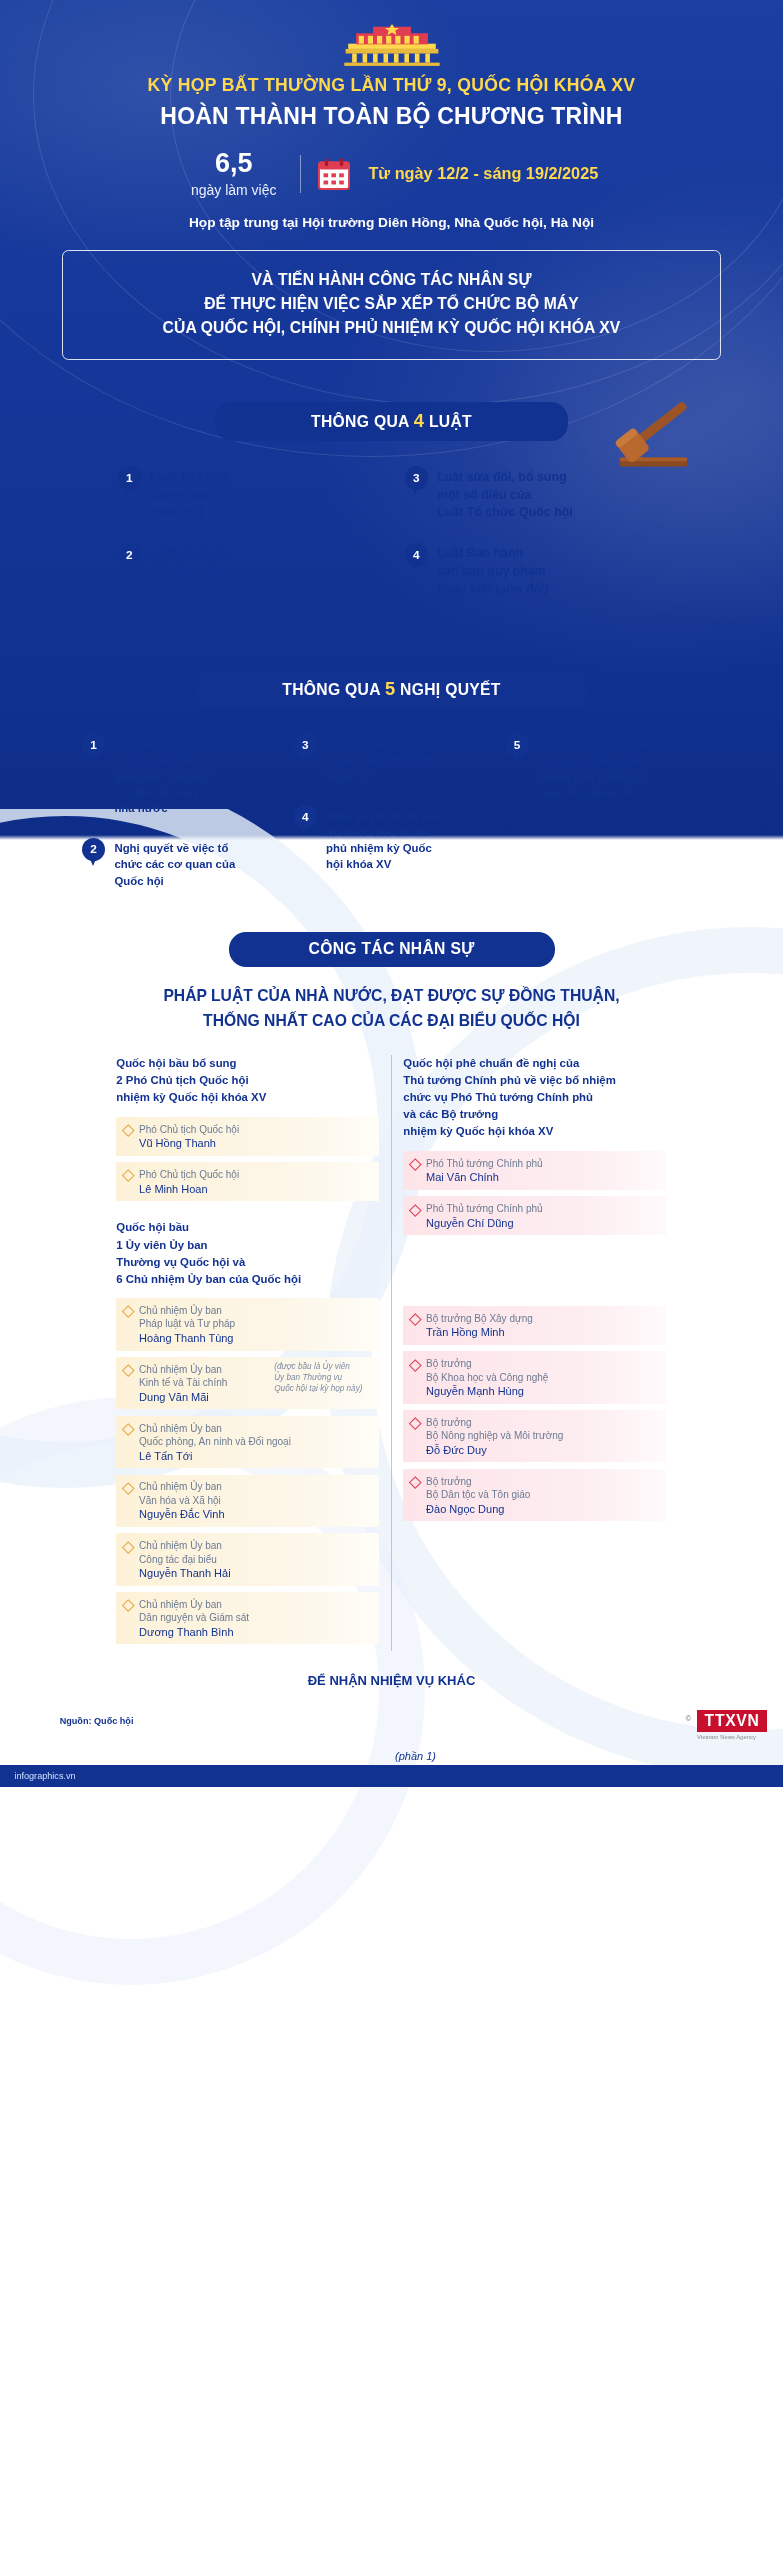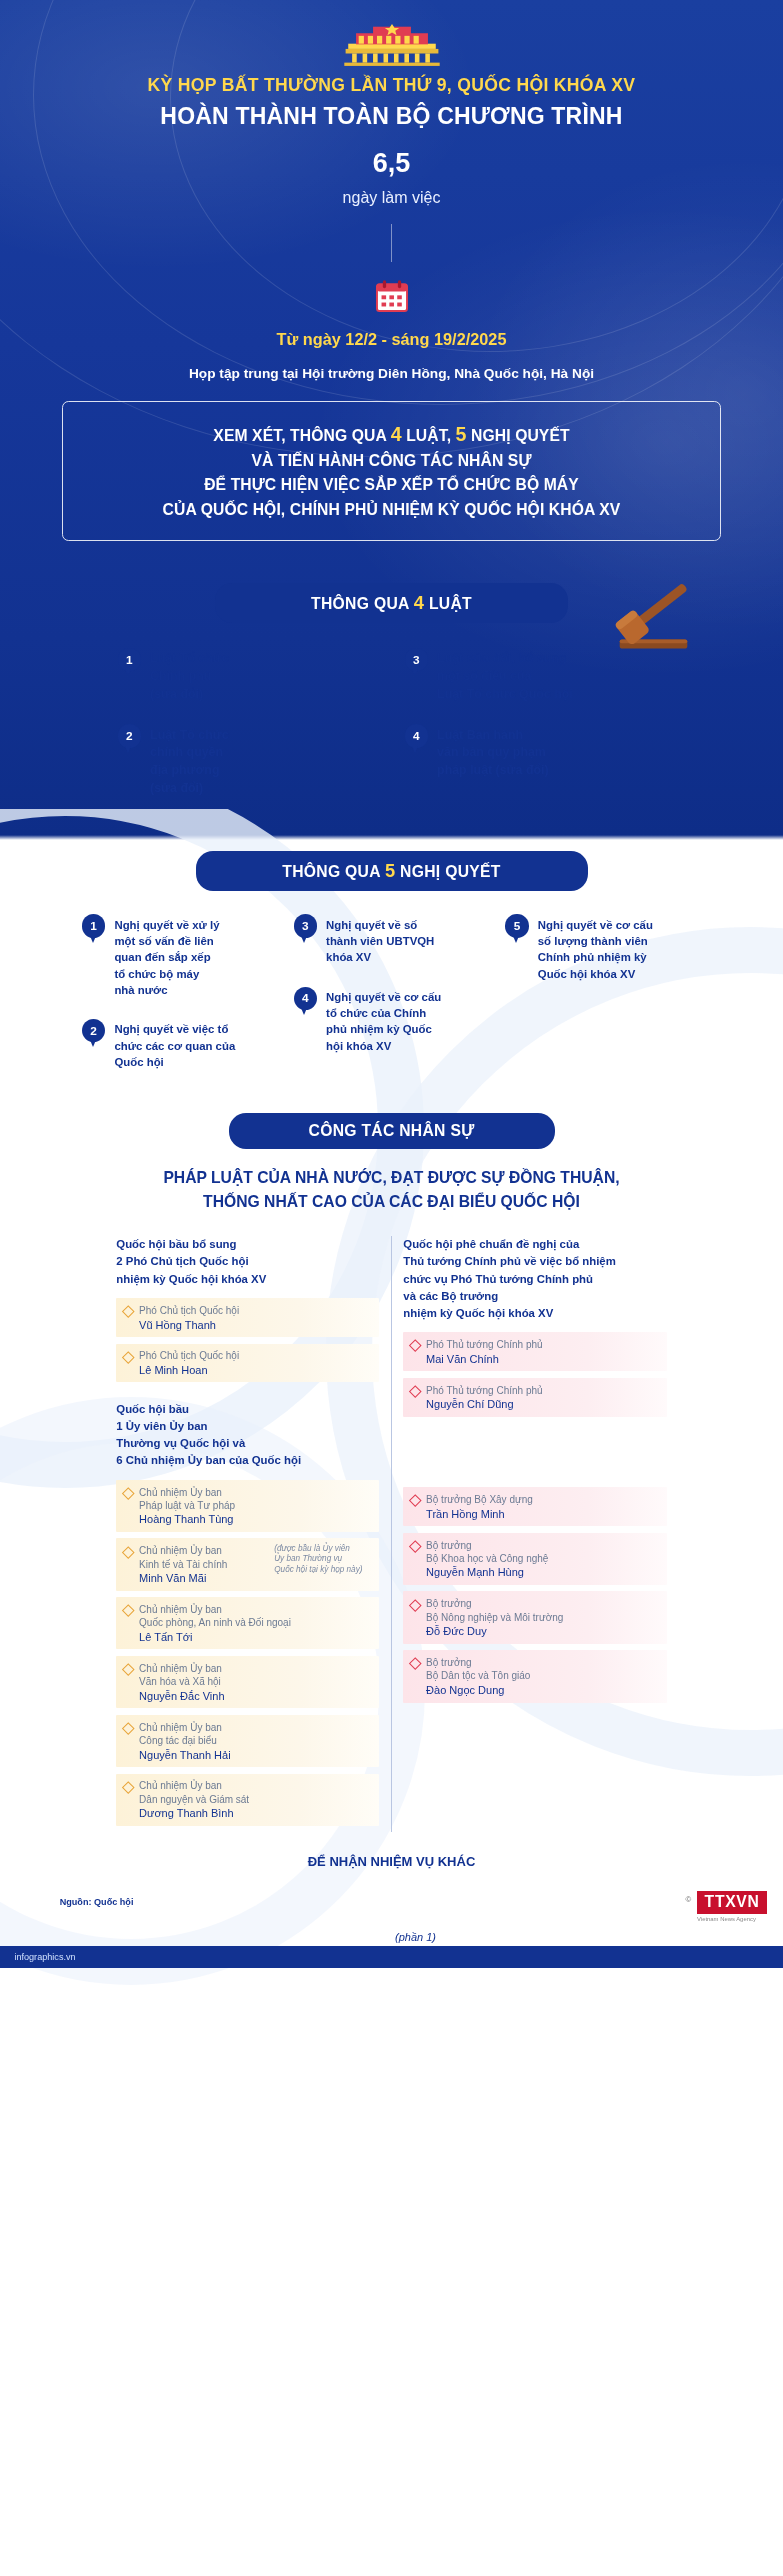--- a/index.html
+++ b/index.html
@@ -53,25 +53,25 @@
   .emblem svg { display:block; }
   .title1 {
     text-align:center; color:#ffd84d; font-weight:bold;
     font-size:17.6px; letter-spacing:0.3px; margin-top:9.1px;
   }
   .title2 {
     text-align:center; color:#ffffff; font-weight:bold;
     font-size:23px; letter-spacing:0.2px; margin-top:7.8px;
   }
   .daysrow {
-    margin:19.6px auto 0; width:607px; display:flex; align-items:center; justify-content:center; gap:17px;flex-direction:column;
+    margin:19.6px auto 0; width:607px; display:flex; align-items:center; justify-content:center; gap:17px;
   }
   .daysbox { text-align:center; color:#ffffff; min-width:98px; }
   .daysbox .num { font-size:27px; font-weight:bold; color:#ffffff; line-height:1; }
-  .daysbox .lbl { font-size:16px; margin-top:12px; color:#eaf0ff; }
+  .daysbox .lbl { font-size:14px; margin-top:5px; color:#eaf0ff; }
   .vline { width:0.7px; height:38px; background:rgba(255,255,255,.45); }
   .calicon { width:34px; height:34px; flex:0 0 34px; }
   .daterange { color:#ffd84d; font-weight:bold; font-size:16.3px; }
   .venue {
     text-align:center; color:#ffffff; font-weight:bold; font-size:13.7px; margin-top:17px;
   }
   .panel {
     margin:19.6px auto 0; width:659px; border:1.3px solid rgba(255,255,255,.85);
     border-radius:6.5px; padding:17px 19.6px 18.3px; text-align:center; color:#ffffff;
   }
@@ -232,27 +232,20 @@
             <rect x="34" y="36" width="7" height="6"></rect>
           </g>
         </svg>
       </div>
       <div class="daterange">Từ ngày 12/2 - sáng 19/2/2025</div>
     </div>
 
     <div class="venue">Họp tập trung tại Hội trường Diên Hồng, Nhà Quốc hội, Hà Nội</div>
 
     <div class="panel">
-      <div class="ln">
-        <span>XEM XÉT, THÔNG QUA</span>
-        <span class="big">4</span>
-        <span>LUẬT,</span>
-        <span class="big">5</span>
-        <span>NGHỊ QUYẾT</span>
-      </div>
       <div class="ln">VÀ TIẾN HÀNH CÔNG TÁC NHÂN SỰ</div>
       <div class="ln">ĐỂ THỰC HIỆN VIỆC SẮP XẾP TỔ CHỨC BỘ MÁY</div>
       <div class="ln">CỦA QUỐC HỘI, CHÍNH PHỦ NHIỆM KỲ QUỐC HỘI KHÓA XV</div>
     </div>
 
     <div class="sec-wrap" style="margin-top:42px;">
       <div class="gavel">
         <svg width="91" height="78" viewBox="0 0 140 120">
           <rect x="18" y="96" width="104" height="14" rx="4" fill="#8b4a20"></rect>
           <rect x="18" y="96" width="104" height="6" rx="3" fill="#a85c29"></rect>
@@ -413,21 +406,21 @@
               <div class="prole" style="white-space:pre-line">Chủ nhiệm Ủy ban
 Pháp luật và Tư pháp</div>
               <div class="pname">Hoàng Thanh Tùng</div>
             </div>
           </div>
           <div class="prow yellow">
             <div class="dia"></div>
             <div class="pbody" style="max-width:137px;">
               <div class="prole" style="white-space:pre-line">Chủ nhiệm Ủy ban
 Kinh tế và Tài chính</div>
-              <div class="pname">Minh Văn Mãi</div>
+              <div class="pname">Dung Văn Mãi</div>
             </div>
             <div class="pnote" style="white-space:pre-line">(được bầu là Ủy viên
 Ủy ban Thường vụ
 Quốc hội tại kỳ họp này)</div>
           </div>
           <div class="prow yellow">
             <div class="dia"></div>
             <div class="pbody">
               <div class="prole" style="white-space:pre-line">Chủ nhiệm Ủy ban
 Quốc phòng, An ninh và Đối ngoại</div>

